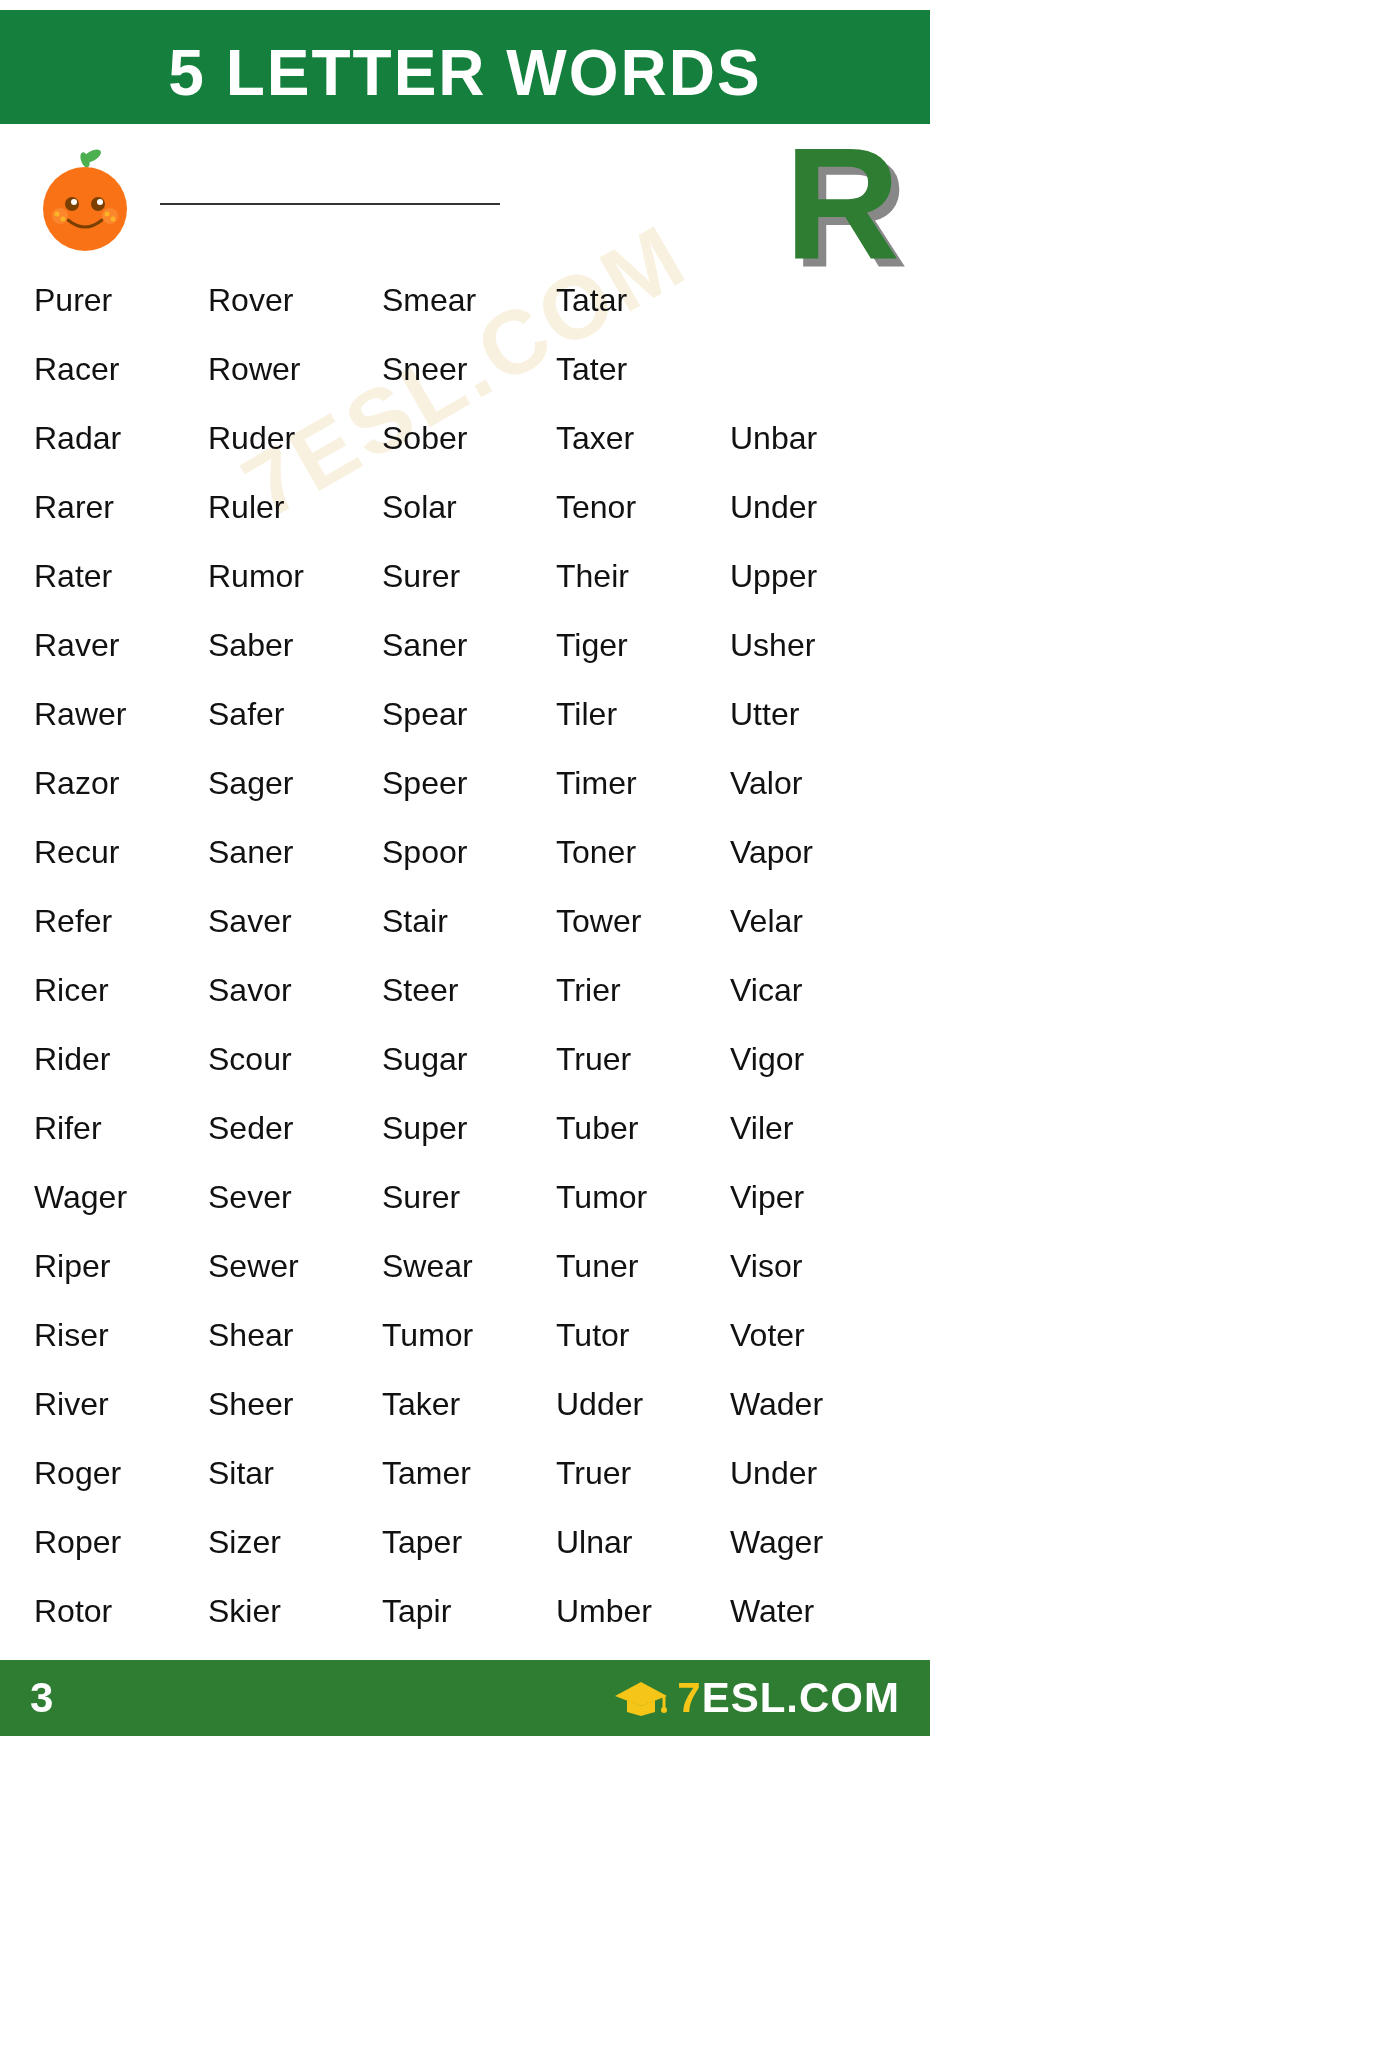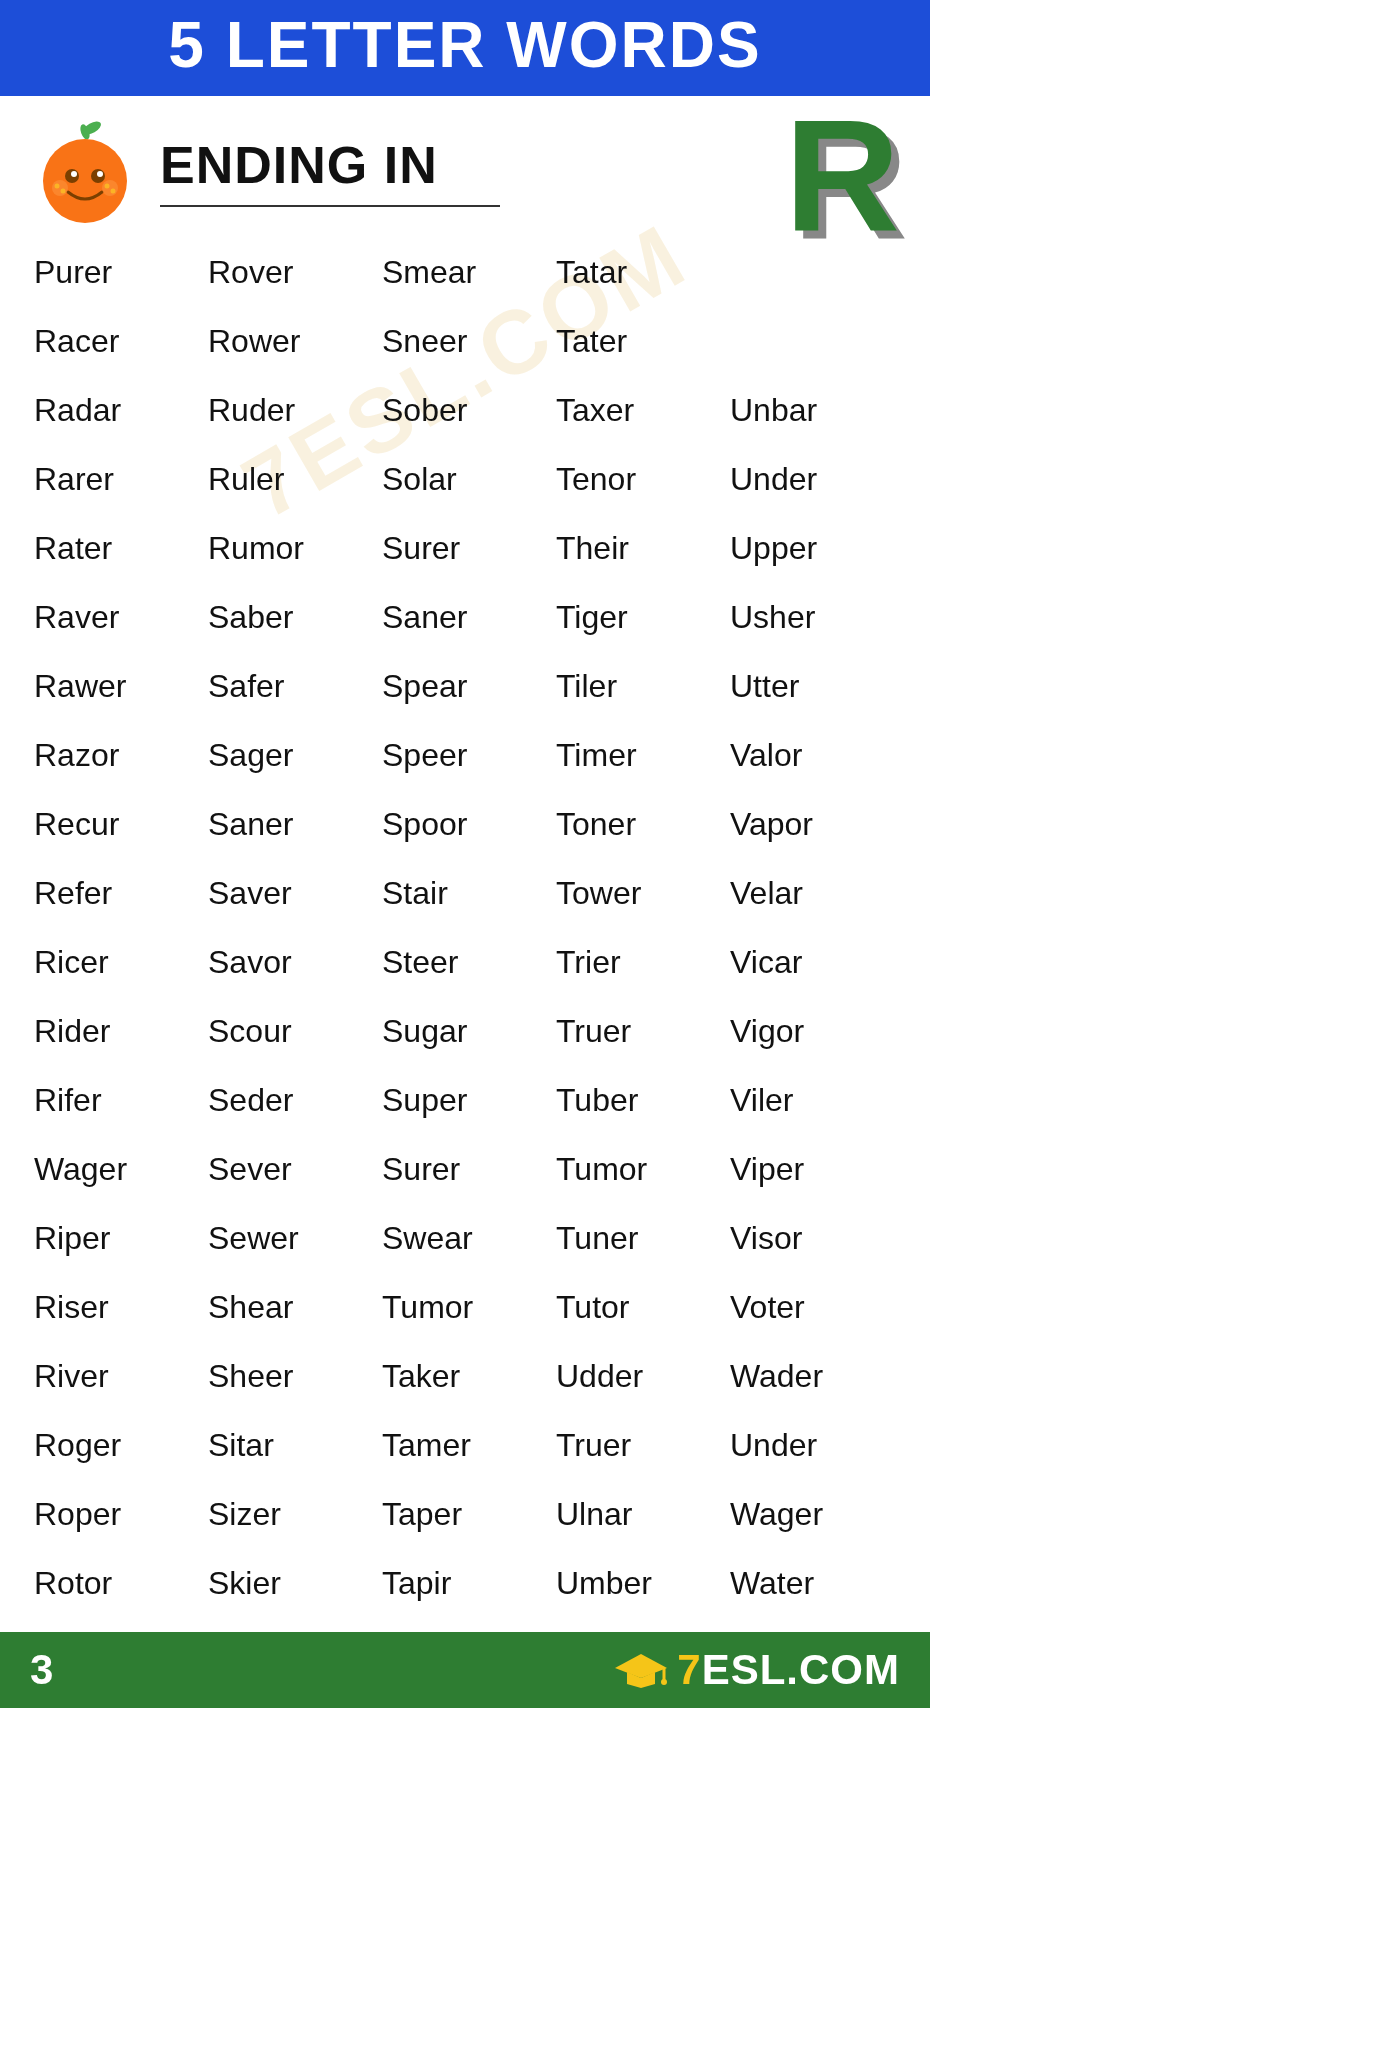--- a/index.html
+++ b/index.html
@@ -7,23 +7,24 @@
       width: 930px;
       min-height: 2048px;
       background: #fff;
       font-family: Arial, sans-serif;
       position: relative;
       overflow-x: hidden;
     }
 
     
     .header {
-      background: #1d4ed8;
-      padding: 8px 30px 14px 30px;
+      background: #15803d;
+      padding: 26px 30px 14px 30px;
       text-align: center;
+      margin-top: 10px;
     }
     .header-title {
       color: #fff;
       font-size: 64px;
       font-weight: 900;
       letter-spacing: 2px;
       text-transform: uppercase;
     }
 
     
@@ -161,21 +162,20 @@
     <circle cx="30" cy="72" r="8" fill="#fb923c" opacity="0.6"></circle>
     <circle cx="80" cy="72" r="8" fill="#fb923c" opacity="0.6"></circle>
 
     <circle cx="27" cy="70" r="2.5" fill="#fbbf24" opacity="0.8"></circle>
     <circle cx="33" cy="75" r="2.5" fill="#fbbf24" opacity="0.8"></circle>
     <circle cx="77" cy="70" r="2.5" fill="#fbbf24" opacity="0.8"></circle>
     <circle cx="83" cy="75" r="2.5" fill="#fbbf24" opacity="0.8"></circle>
   </svg>
 
   <div class="ending-in-block">
-    <div class="ending-in-text">ENDING IN</div>
     <hr class="ending-in-line">
   </div>
 
   <div class="big-r">R</div>
 </div>
 
 <div class="watermark">7ESL.COM</div>
 
 <div class="word-grid" id="word-grid">
 <div class="word-cell">Purer</div>

